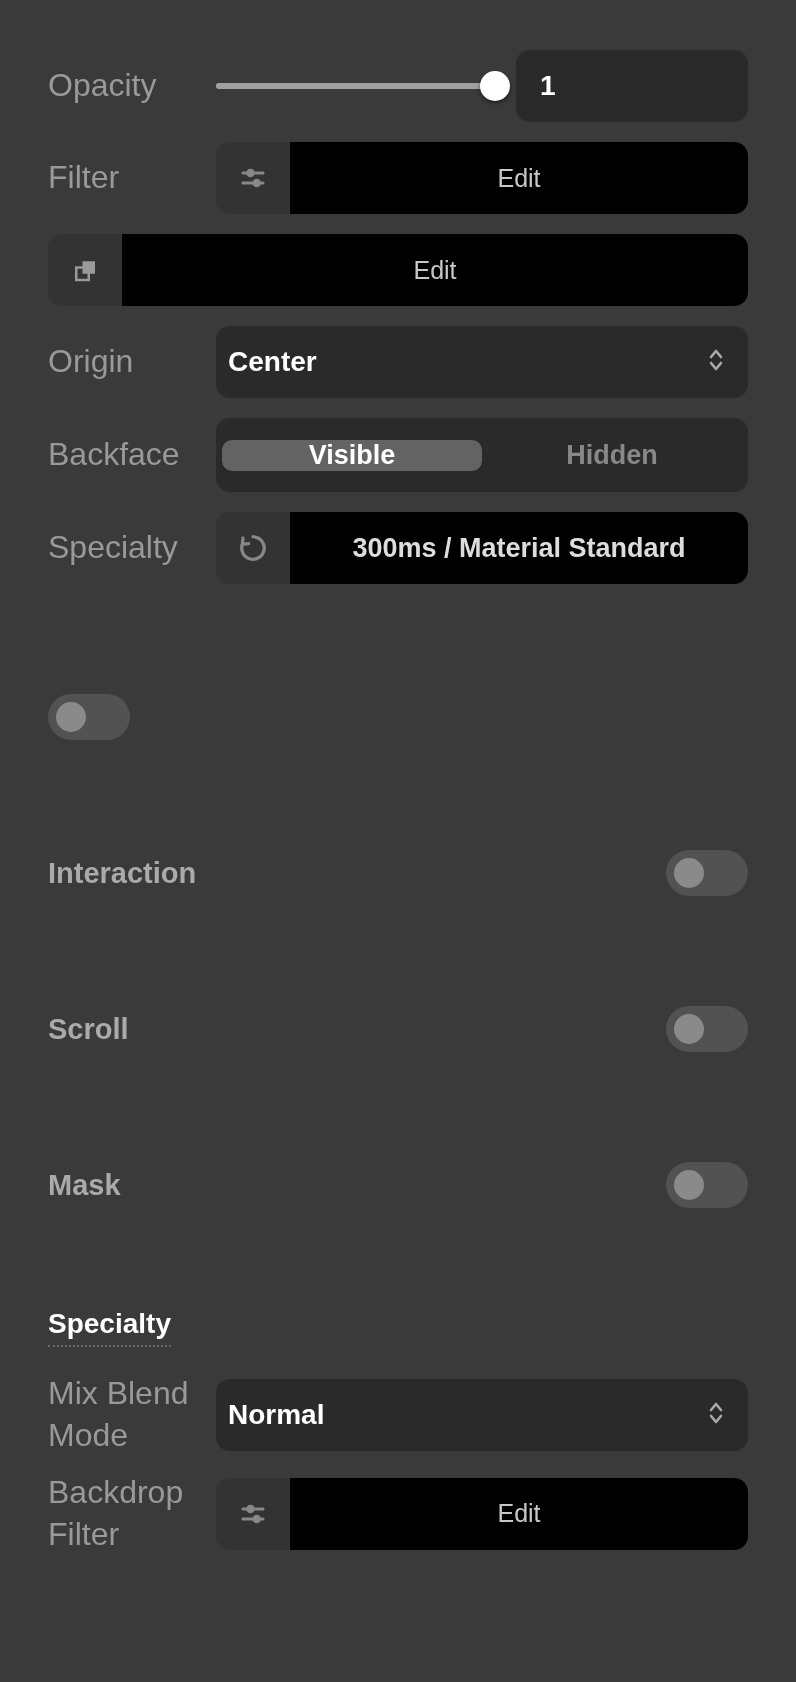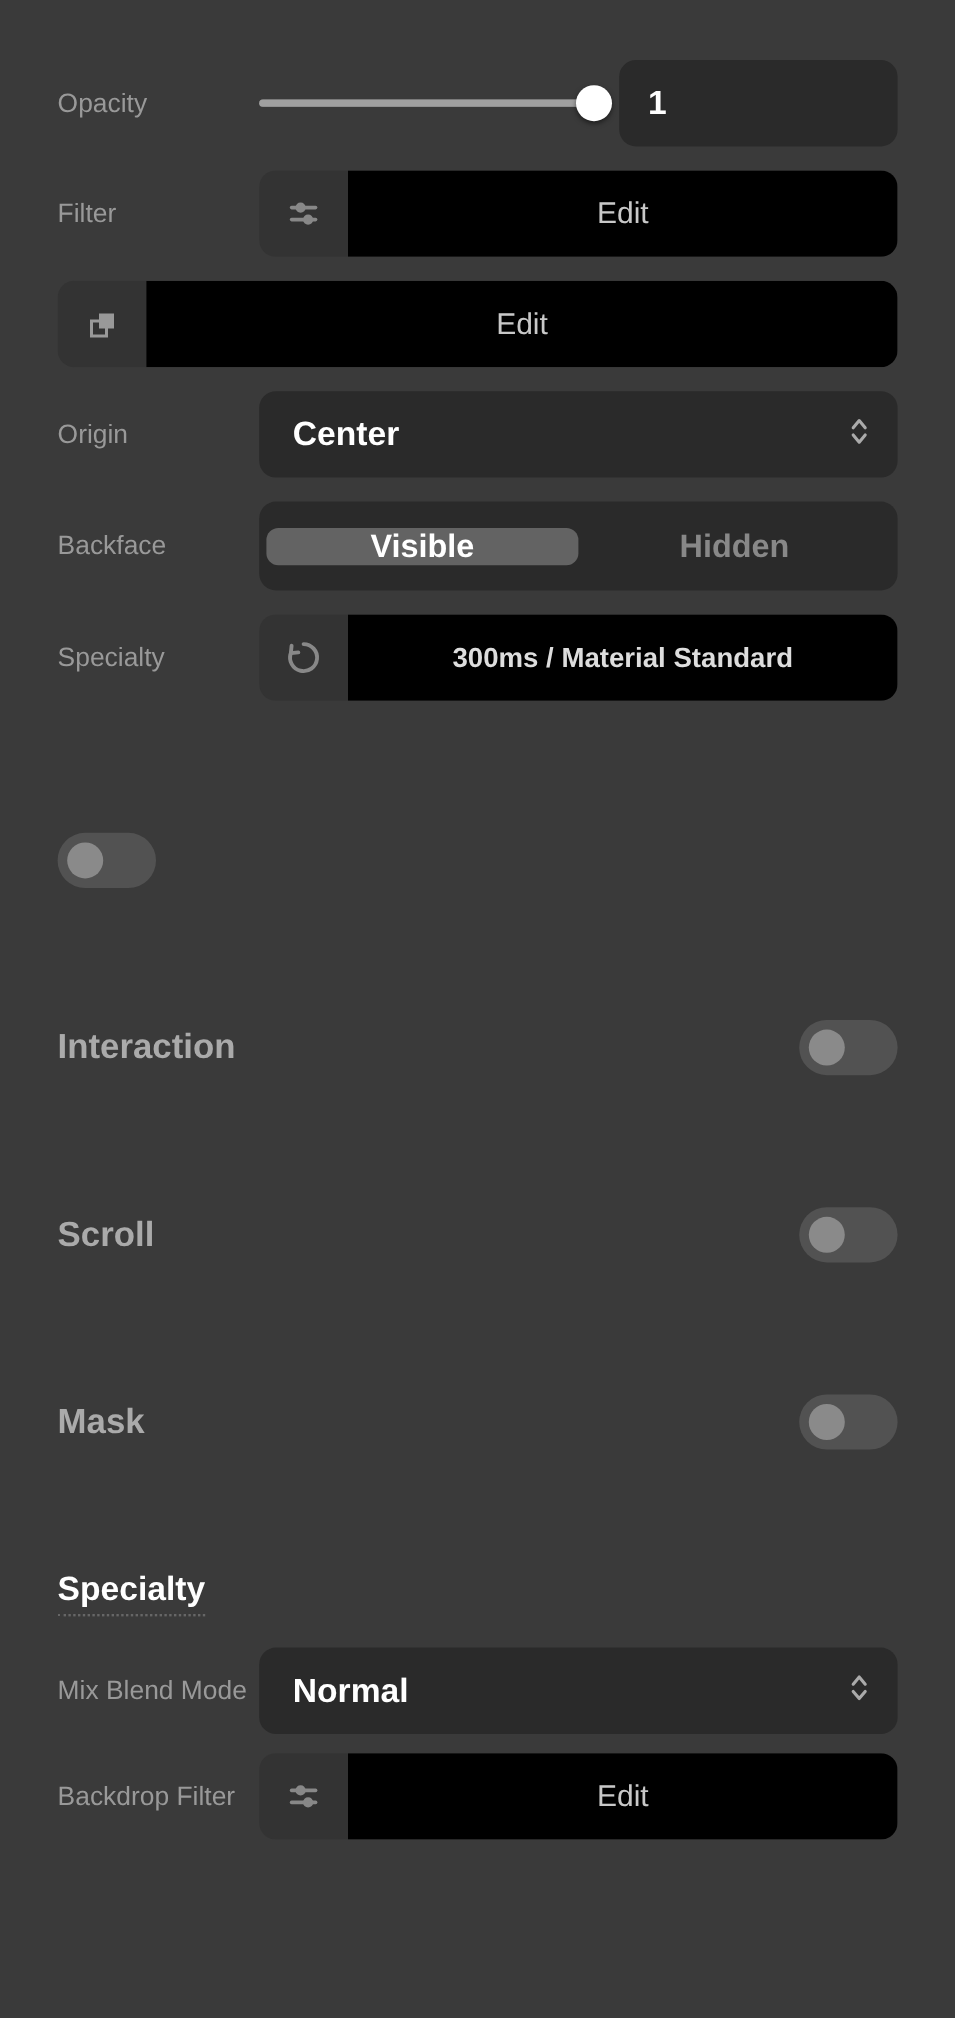--- a/index.html
+++ b/index.html
@@ -13,21 +13,21 @@
     }
     .row {
       display: flex;
       align-items: center;
       margin-bottom: 20px;
       min-height: 72px;
     }
     .row-label {
       width: 168px;
       flex: 0 0 168px;
-      font-size: 22px;
+      font-size: 32px;
       color: #999;
       line-height: 1.3;
     }
     .row-control {
       flex: 1;
       display: flex;
       align-items: center;
       gap: 12px;
     }
 
@@ -97,21 +97,21 @@
     }
 
     
     .select {
       background: #2a2a2a;
       border-radius: 14px;
       width: 100%;
       height: 72px;
       display: flex;
       align-items: center;
-      padding: 0 28px;
+      padding: 0 12px;
       position: relative;
     }
     .select-text {
       color: #fff;
       font-size: 28px;
       font-weight: 600;
     }
     .select-caret {
       position: absolute;
       right: 22px;
@@ -268,21 +268,21 @@
 <div class="row">
   <div class="row-label">Specialty</div>
   <div class="row-control">
     <div class="edit-block">
       <div class="edit-icon-cell">
         <svg class="time-svg" viewBox="0 0 24 24" fill="none" stroke="#888" stroke-width="2.6" stroke-linecap="round">
           <path d="M12 3 a9 9 0 1 1 -8.5 6"></path>
           <polyline points="4,4 3.5,9 8.5,8.5"></polyline>
         </svg>
       </div>
-      <div class="edit-btn" style="color:#ddd;font-weight:600;font-size:23px;">300ms / Material Standard</div>
+      <div class="edit-btn" style="color:#ddd;font-weight:600;font-size:27px;">300ms / Material Standard</div>
     </div>
   </div>
 </div>
 
 
 <div class="toggle-row" style="margin-top:110px;">
   <div class="toggle">
       <div class="knob"></div>
     </div>
 </div>

